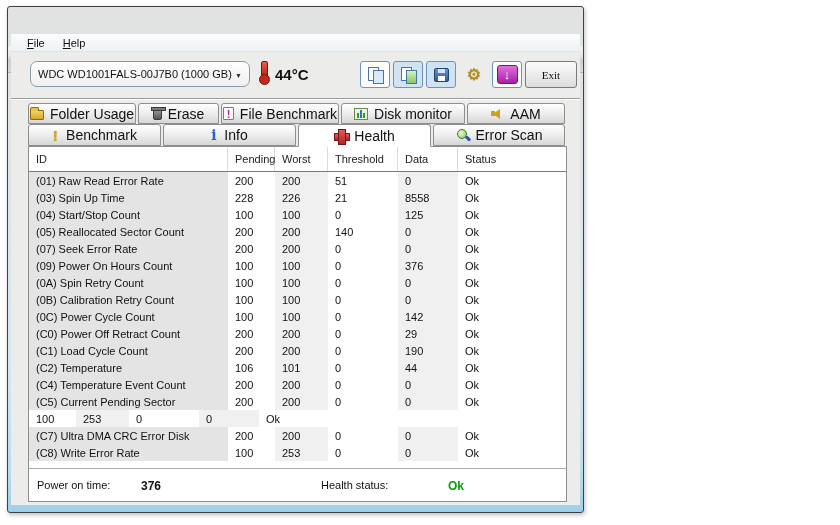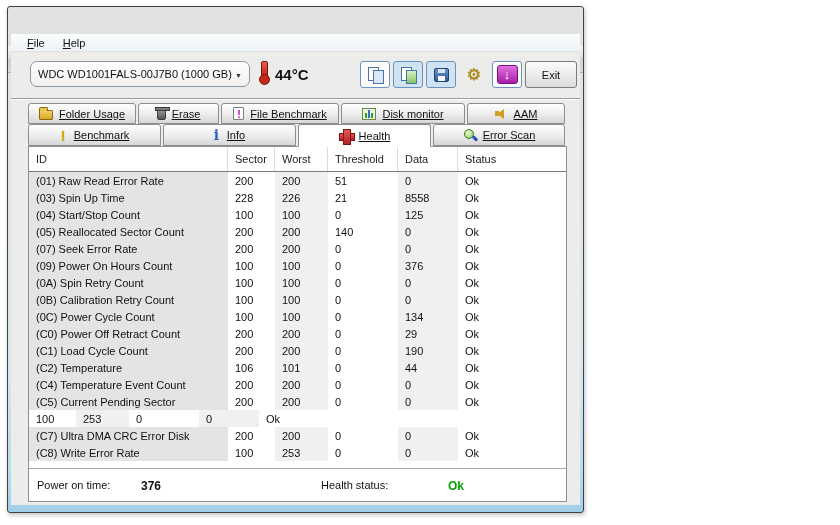--- a/index.html
+++ b/index.html
@@ -61,21 +61,21 @@
 
   .tb-buttons { position: absolute; left: 349px; top: 9px; display: flex; align-items: center; }
   .tbtn { width: 30px; height: 27px; margin-right: 3px; border-radius: 3px;
           display: flex; align-items: center; justify-content: center;
           background: transparent; border: 1px solid transparent; cursor: default; }
   .tbtn.plain  { border-color: #6a93bd; background: #fdfdfd; }
   .tbtn.hilite { border-color: #6a93bd; background: #cfe3f3; }
   .tbtn.export { border-color: #6a93bd; background: #fdfdfd; }
   .exit-btn { position: absolute; left: 514px; top: 9px; width: 52px; height: 27px;
           border: 1px solid #7a7a7a; border-radius: 3px; font-size: 11px; color: #111;
-          font-family: Liberation Sans, sans-serif;
+          font-family: Liberation Serif, serif;
           background: linear-gradient(#fbfbfb,#dcdcdc); cursor: default; }
 
   .groove { height: 0; border-top: 1px solid #9a9a9a; border-bottom: 1px solid #ffffff; }
 
   
   .icon { position: relative; display: inline-block; flex: 0 0 auto; }
 
   .copy-icon { width: 15px; height: 15px; }
   .copy-icon::before { content: ""; position: absolute; left: 0; top: 0; width: 9px; height: 12px;
                        background: #fff; border: 1px solid #4a72a8; }
@@ -131,23 +131,23 @@
   .magnifier-icon::before { content: ""; position: absolute; left: 1px; top: 1px; width: 8px; height: 8px;
                border-radius: 50%; border: 1px solid #3a7a20;
                background: radial-gradient(circle at 35% 35%, #eaffd4, #84c35c); }
   .magnifier-icon::after { content: ""; position: absolute; left: 9px; top: 9px; width: 6px; height: 3px;
                background: #2b50b8; transform: rotate(45deg); border-radius: 1px; }
 
   
   .tab-row { display: flex; padding-left: 17px; gap: 2px; position: relative; }
   .tab-row1 { margin-top: 3px; height: 21px; }
   .tab-row2 { height: 22px; z-index: 2; }
-  .tab { border: 1px solid #8e8e8e; border-radius: 3px 3px 0 0; font-size: 11px;
+  .tab { border: 1px solid #8e8e8e; border-radius: 3px 3px 0 0; font-size: 14px;
          display: flex; align-items: center; justify-content: center; gap: 6px; cursor: default;
-         background: linear-gradient(#ffffff,#ececec 55%,#d6d6d6); text-decoration: underline; }
+         background: linear-gradient(#ffffff,#ececec 55%,#d6d6d6); }
   .tab-row1 .tab { height: 21px; }
   .tab-row2 .tab { height: 22px; justify-content: center; }
   .tab-row1 .tab:nth-child(1){width:108px} .tab-row1 .tab:nth-child(2){width:81px}
   .tab-row1 .tab:nth-child(3){width:118px} .tab-row1 .tab:nth-child(4){width:124px}
   .tab-row1 .tab:nth-child(5){width:98px}
   .tab-row2 .tab:nth-child(1){width:133px} .tab-row2 .tab:nth-child(2){width:133px}
   .tab-row2 .tab:nth-child(3){width:133px} .tab-row2 .tab:nth-child(4){width:132px}
   .tab.active { background: #ffffff; height: 23px !important; margin-bottom: -1px;
                 border-bottom: 1px solid #ffffff; z-index: 3; }
 
@@ -266,21 +266,21 @@
         </div>
         <div class="tab">
           <span class="icon magnifier-icon"></span>
           <span>Error Scan</span>
         </div>
       </div>
 
     <div class="panel">
       <div class="thead">
           <div class="hc w0">ID</div>
-          <div class="hc w1">Sector</div>
+          <div class="hc w1">Pending</div>
           <div class="hc w2">Worst</div>
           <div class="hc w3">Threshold</div>
           <div class="hc w4">Data</div>
           <div class="hc w5">Status</div>
         </div>
       <div class="tbody">
           <div class="trow">
             <div class="tc w0 c0">(01) Raw Read Error Rate</div>
             <div class="tc w1 c1">200</div>
             <div class="tc w2 c2">200</div>
@@ -342,21 +342,21 @@
             <div class="tc w2 c2">100</div>
             <div class="tc w3 c3">0</div>
             <div class="tc w4 c4">0</div>
             <div class="tc w5 c5">Ok</div>
           </div>
           <div class="trow">
             <div class="tc w0 c0">(0C) Power Cycle Count</div>
             <div class="tc w1 c1">100</div>
             <div class="tc w2 c2">100</div>
             <div class="tc w3 c3">0</div>
-            <div class="tc w4 c4">134</div>
+            <div class="tc w4 c4">142</div>
             <div class="tc w5 c5">Ok</div>
           </div>
           <div class="trow">
             <div class="tc w0 c0">(C0) Power Off Retract Count</div>
             <div class="tc w1 c1">200</div>
             <div class="tc w2 c2">200</div>
             <div class="tc w3 c3">0</div>
             <div class="tc w4 c4">29</div>
             <div class="tc w5 c5">Ok</div>
           </div>

